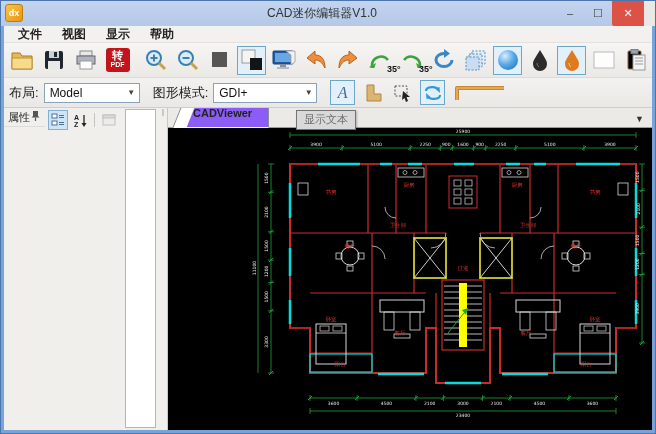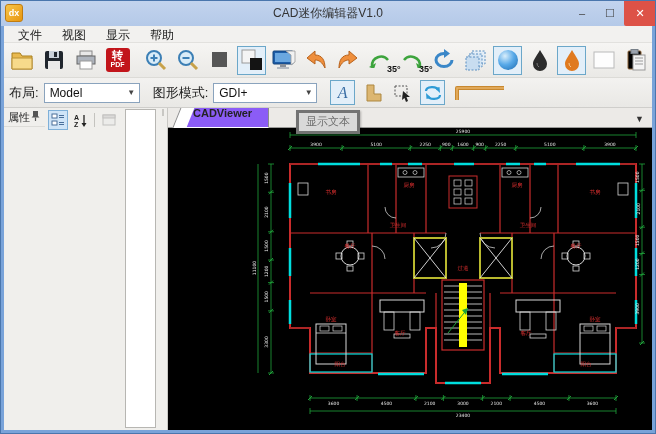--- a/index.html
+++ b/index.html
@@ -6,28 +6,28 @@
   html,body { width:656px; height:434px; font-family:"Liberation Sans","DejaVu Sans",sans-serif; }
   body { position:relative; background:#e9e8e5; overflow:hidden; }
 
   
   .win-border { position:absolute; inset:0; border:1px solid #4a76ad; pointer-events:none; z-index:50; }
   .win-edge { position:absolute; background:#79a3d9; z-index:40; }
   .edge-l { left:0; top:26px; bottom:0; width:4px; }
   .edge-r { right:0; top:26px; bottom:0; width:4px; }
   .edge-b { left:0; right:0; bottom:0; height:4px; }
 
-  .titlebar { position:absolute; left:0; top:0; right:0; height:26px; background:linear-gradient(#c3d4ee,#b4c9e8); display:flex; align-items:center; z-index:45; }
+  .titlebar { position:absolute; left:0; top:0; right:12px; height:26px; background:linear-gradient(#c3d4ee,#b4c9e8); display:flex; align-items:center; z-index:45; }
   .app-icon { width:18px; height:18px; margin-left:5px; border-radius:3px; background:linear-gradient(135deg,#f6c54a,#e8960f); border:1px solid #c07c10; display:flex; align-items:center; justify-content:center; color:#fff; font-size:9px; font-weight:bold; }
   .title-text { position:absolute; left:0; right:0; text-align:center; font-size:12px; color:#333; }
   .win-controls { margin-left:auto; display:flex; height:100%; align-items:stretch; z-index:2; }
   .win-btn { width:28px; display:flex; align-items:center; justify-content:center; font-size:11px; color:#444; cursor:default; }
   .win-btn.close { width:32px; background:#dd5247; color:#fff; font-weight:bold; border-bottom-left-radius:2px; }
 
-  .menubar { position:absolute; left:1px; right:1px; top:26px; height:17px; background:#f2f1ef; display:flex; align-items:flex-start; padding-left:8px; gap:2px; border-bottom:1px solid #e2e1de; z-index:30; }
+  .menubar { position:absolute; left:1px; right:1px; top:26px; height:17px; background:#f2f1ef; display:flex; align-items:center; padding-left:8px; gap:2px; border-bottom:1px solid #e2e1de; z-index:30;font-weight:bold; }
   .menu-item { font-size:12px; color:#222; padding:1px 9px; }
 
   
   .toolbar1 { position:absolute; left:1px; right:1px; top:43px; height:35px; background:linear-gradient(#f6f5f3,#eae9e6); display:flex; align-items:center; padding-left:6px; gap:3px; border-bottom:1px solid #dcdbd7; z-index:30; }
   .toolbar2 { position:absolute; left:1px; right:1px; top:78px; height:30px; background:linear-gradient(#f3f2f0,#e9e8e5); display:flex; align-items:center; padding-left:8px; gap:5px; border-bottom:1px solid #cfcecb; z-index:30; }
   .tbtn { width:29px; height:29px; display:flex; align-items:center; justify-content:center; border:1px solid transparent; position:relative; }
   .tbtn.sel { border:1px solid #6ba7c9; background:#e3eff9; }
   .tbtn svg { display:block; }
   .pdf-badge { width:24px; height:24px; background:#c2151b; border-radius:3px; color:#fff; text-align:center; line-height:1; padding-top:2px; }
   .pdf-badge .l1 { font-size:11px; font-weight:bold; display:block; }
@@ -52,21 +52,21 @@
   .panel-strip { height:7px; margin:1px 3px 0 3px; background:#f4f3f1; border:1px solid #c9c8c4; border-bottom:none; }
 
   .canvas-wrap { flex:1; display:flex; flex-direction:column; background:#eceae7; }
   .tabbar { height:20px; display:flex; align-items:flex-end; padding-left:16px; position:relative; background:#eceae7; border-bottom:1px solid #9a9a98; }
   .tab { position:relative; background:#8b5cf6; border:1px solid #8b8b8b; border-bottom:1px solid #fff; padding:2px 16px 8px 8px; font-size:11px; font-weight:bold; color:#222; margin-bottom:-1px; }
   .tab::before { content:''; position:absolute; left:-8px; bottom:-1px; width:13px; height:104%; background:#fff; border-left:1px solid #8b8b8b; transform:skewX(-22deg); }
   .tab-drop { position:absolute; right:8px; bottom:3px; font-size:9px; color:#333; }
   .cad-canvas { flex:1; background:#000; position:relative; overflow:hidden; }
   .cad-canvas svg { position:absolute; left:0; top:0; }
 
-  .tooltip { position:absolute; left:296px; top:110px; background:#d9d9d9; border:3px solid #737373; color:#6f6f6f; font-size:11px; padding:1px 7px 2px 7px; z-index:60; box-shadow:1px 1px 2px rgba(0,0,0,.25); }
+  .tooltip { position:absolute; left:296px; top:110px; background:#d9d9d9; border:1px solid #737373; color:#6f6f6f; font-size:11px; padding:1px 7px 2px 7px; z-index:60; box-shadow:1px 1px 2px rgba(0,0,0,.25); }
 </style>
 </head>
 <body>
 
 <div class="titlebar">
   <div class="app-icon">dx</div>
   <div class="title-text">CAD迷你编辑器V1.0</div>
   <div class="win-controls">
     <div class="win-btn">–</div>
     <div class="win-btn">☐</div>

